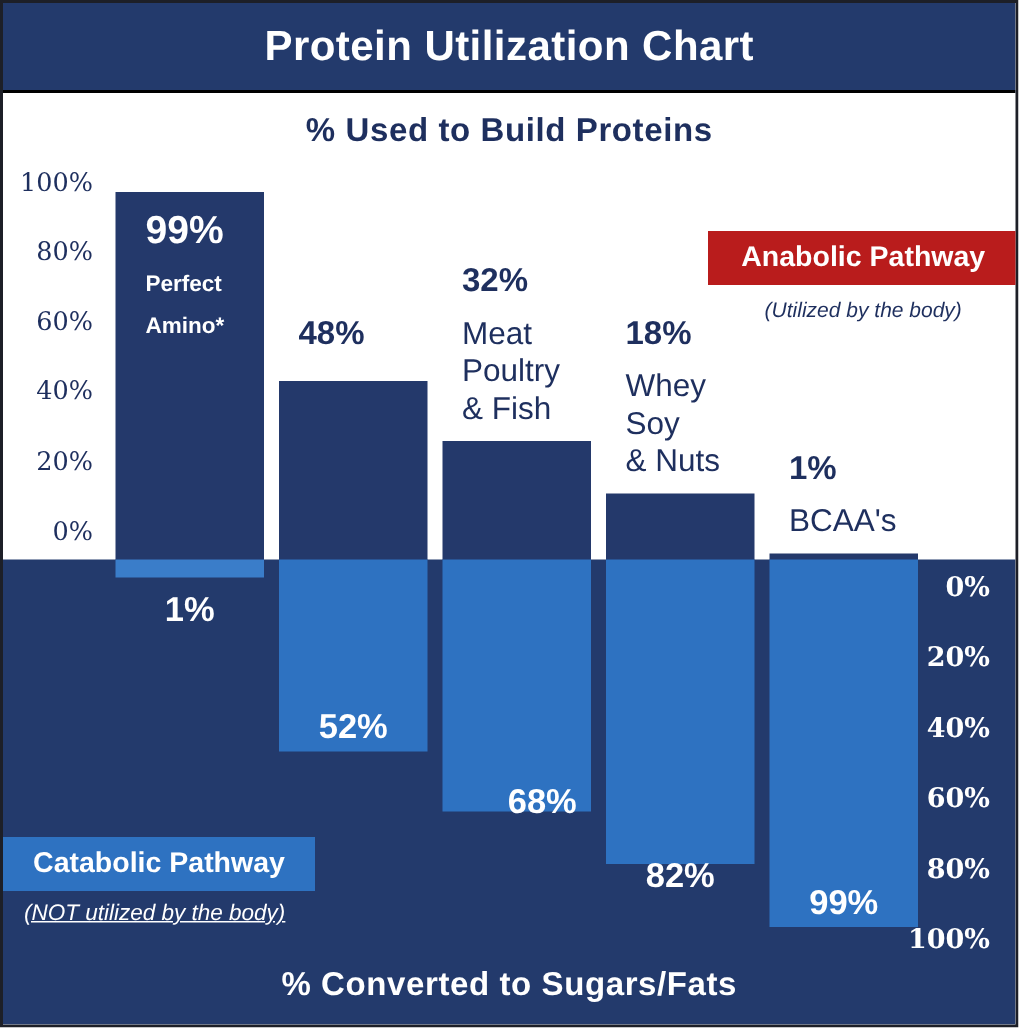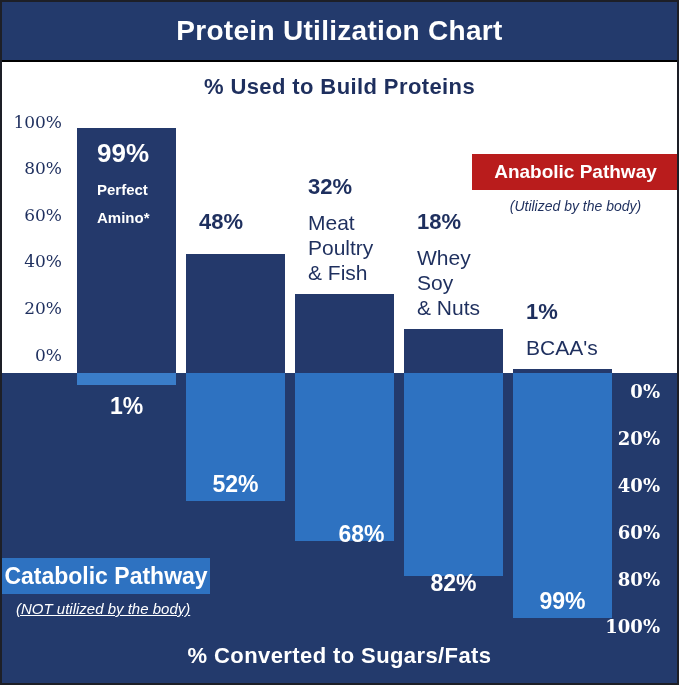--- a/index.html
+++ b/index.html
@@ -62,21 +62,21 @@
   }
   #anabolic-box span { color:#ffffff; font-size:19px; font-weight:700; }
   #anabolic-note {
     position:absolute; left:470px; top:196px; width:207px; text-align:center;
     color:#1e2f5e; font-size:14px; font-style:italic;
   }
   #catabolic-box {
     position:absolute; left:0; top:556px; width:208px; height:36px;
     background:#2e72c1; display:flex; align-items:center; justify-content:center;
   }
-  #catabolic-box span { color:#ffffff; font-size:23px; font-weight:700; }
+  #catabolic-box span { color:#ffffff; font-size:19px; font-weight:700; }
   #catabolic-note {
     position:absolute; left:14px; top:598px;
     color:#ffffff; font-size:15px; font-style:italic;text-decoration:underline;
   }
   
   #bottom-title {
     position:absolute; left:0; top:641px; width:100%;
     text-align:center; color:#ffffff; font-size:22px; font-weight:700;
     letter-spacing:0.4px;
   }

